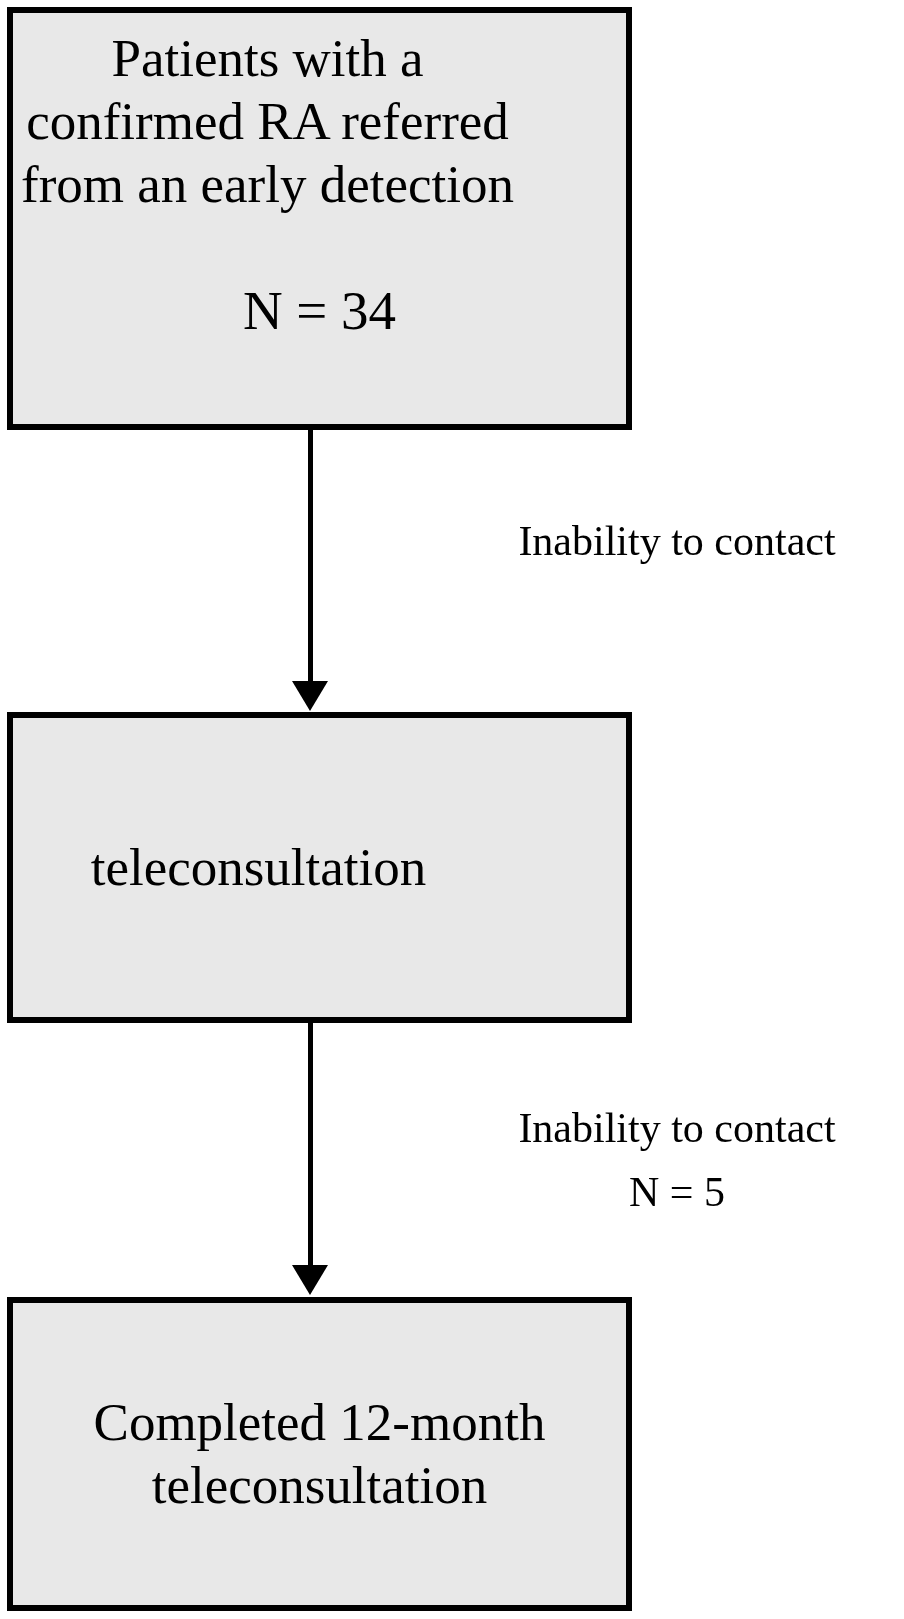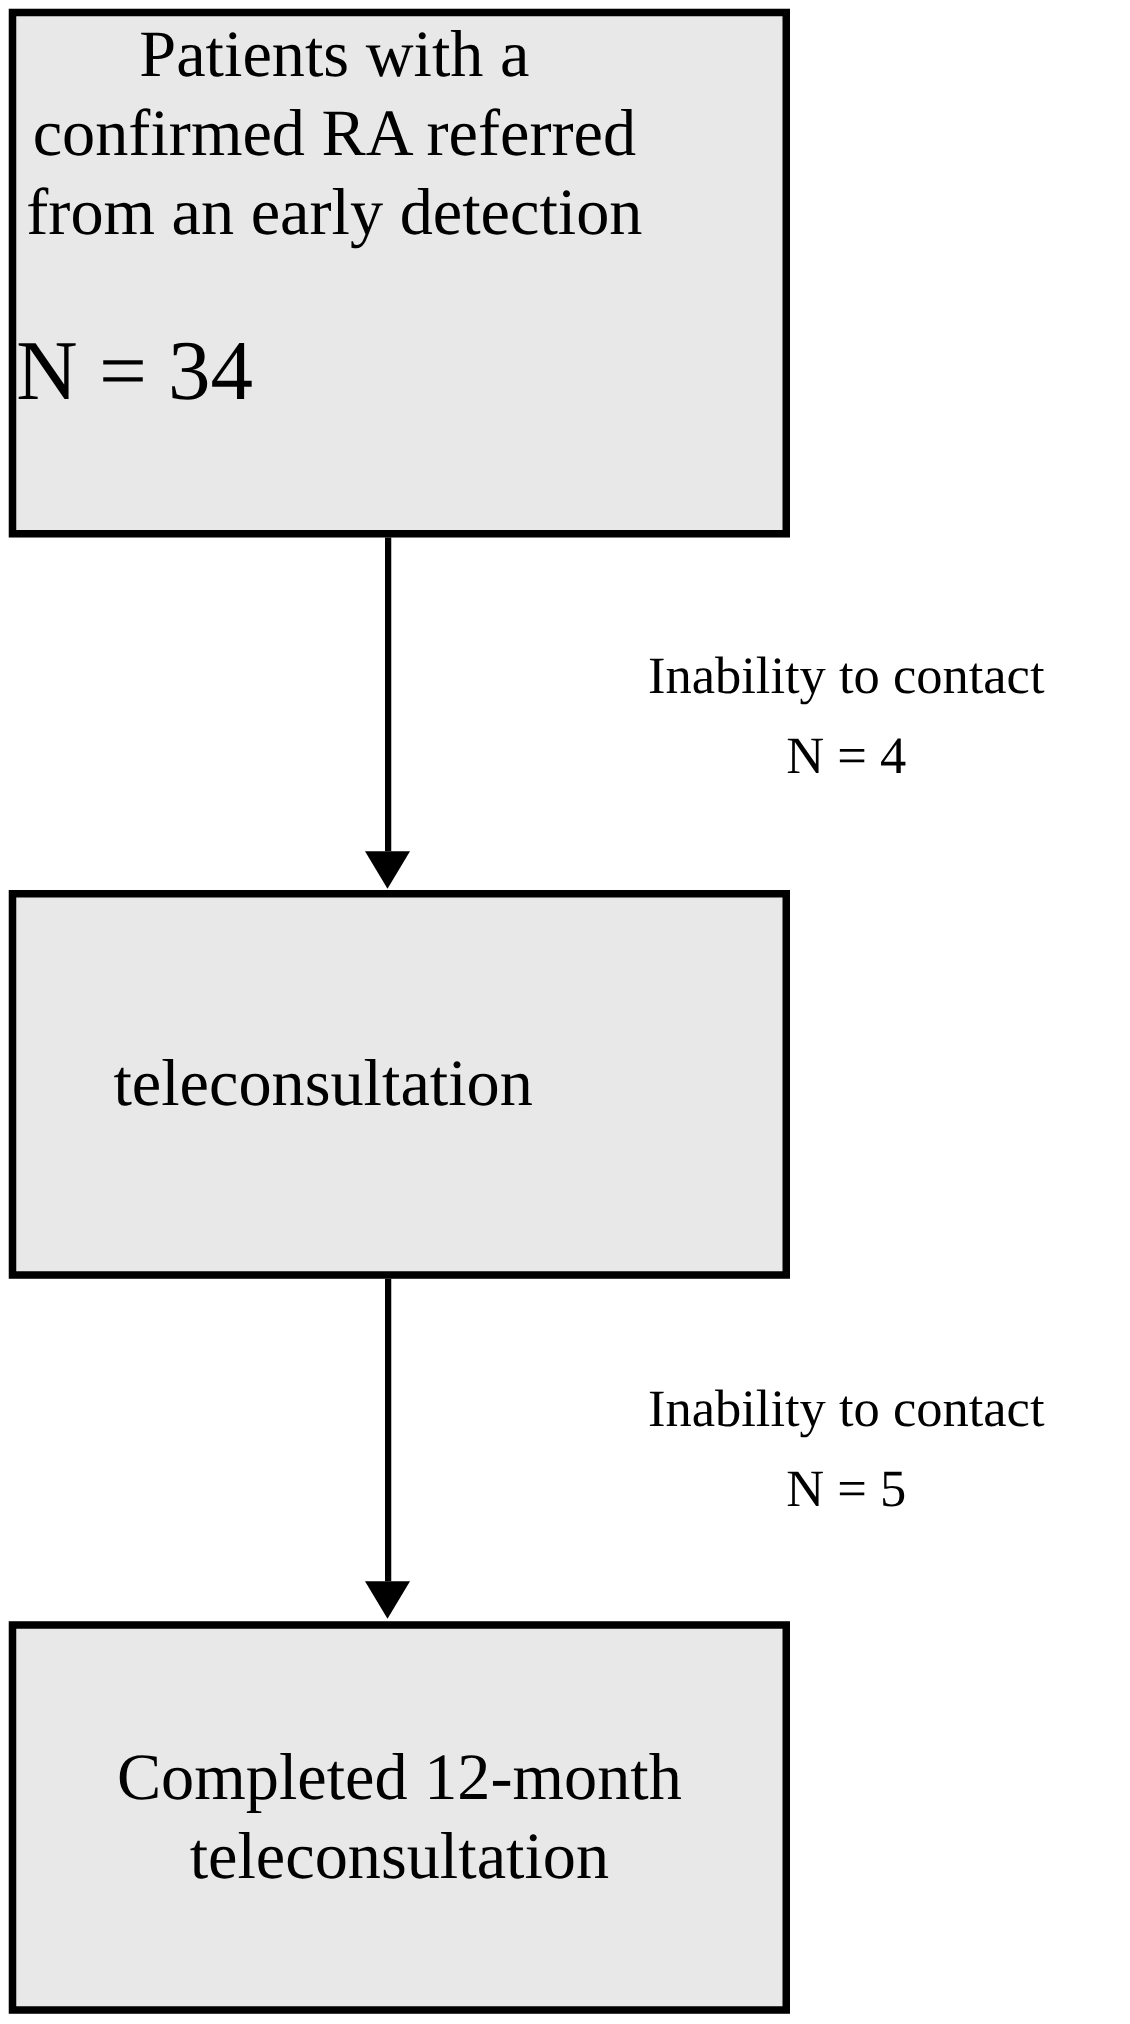--- a/index.html
+++ b/index.html
@@ -13,37 +13,38 @@
     overflow: hidden;
   }
   .box {
     position: absolute;
     left: 7px;
     width: 625px;
     box-sizing: border-box;
     background: #e8e8e8;
     border: 6px solid #000000;
   }
-  .box-enroll { top: 7px; height: 423px; }
+  .box-enroll { top: 7px; height: 423px; padding-top: 14px; }
   .box-mid    { top: 712px;  height: 311px; display: flex; flex-direction: column; justify-content: center; }
   .box-bot    { top: 1297px; height: 314px; display: flex; flex-direction: column; justify-content: center; align-items: center; }
 
   .para-enroll { width: 509px; }           
   .shift-block { width: 491px; }           
 
   .bline {
     font-size: 53px;
     line-height: 63px;
     text-align: center;
     white-space: nowrap;
   }
   .spacer { height: 63px; }
   .nline-enroll {
-    font-size: 68px;
+    font-size: 55px;
     line-height: 63px;
+    text-align: center;
     width: 613px;
     white-space: nowrap;
   }
   sup.fsup {
     font-size: 62%;
     line-height: 0;
     vertical-align: super;
   }
 
   .arrow-shaft {
@@ -88,21 +89,20 @@
       <div class="spacer"></div>
     </div>
     <div class="nline-enroll">N = 34</div>
   </div>
 
   <div class="arrow-shaft shaft-1"></div>
   <div class="arrow-head head-1"></div>
 
   <div class="side-label label-1">
     <div>Inability to contact</div>
-    <div>N = 4</div>
   </div>
 
   <div class="box box-mid">
     <div class="shift-block">
       <div class="bline">teleconsultation</div>
     </div>
   </div>
 
   <div class="arrow-shaft shaft-2"></div>
   <div class="arrow-head head-2"></div>

